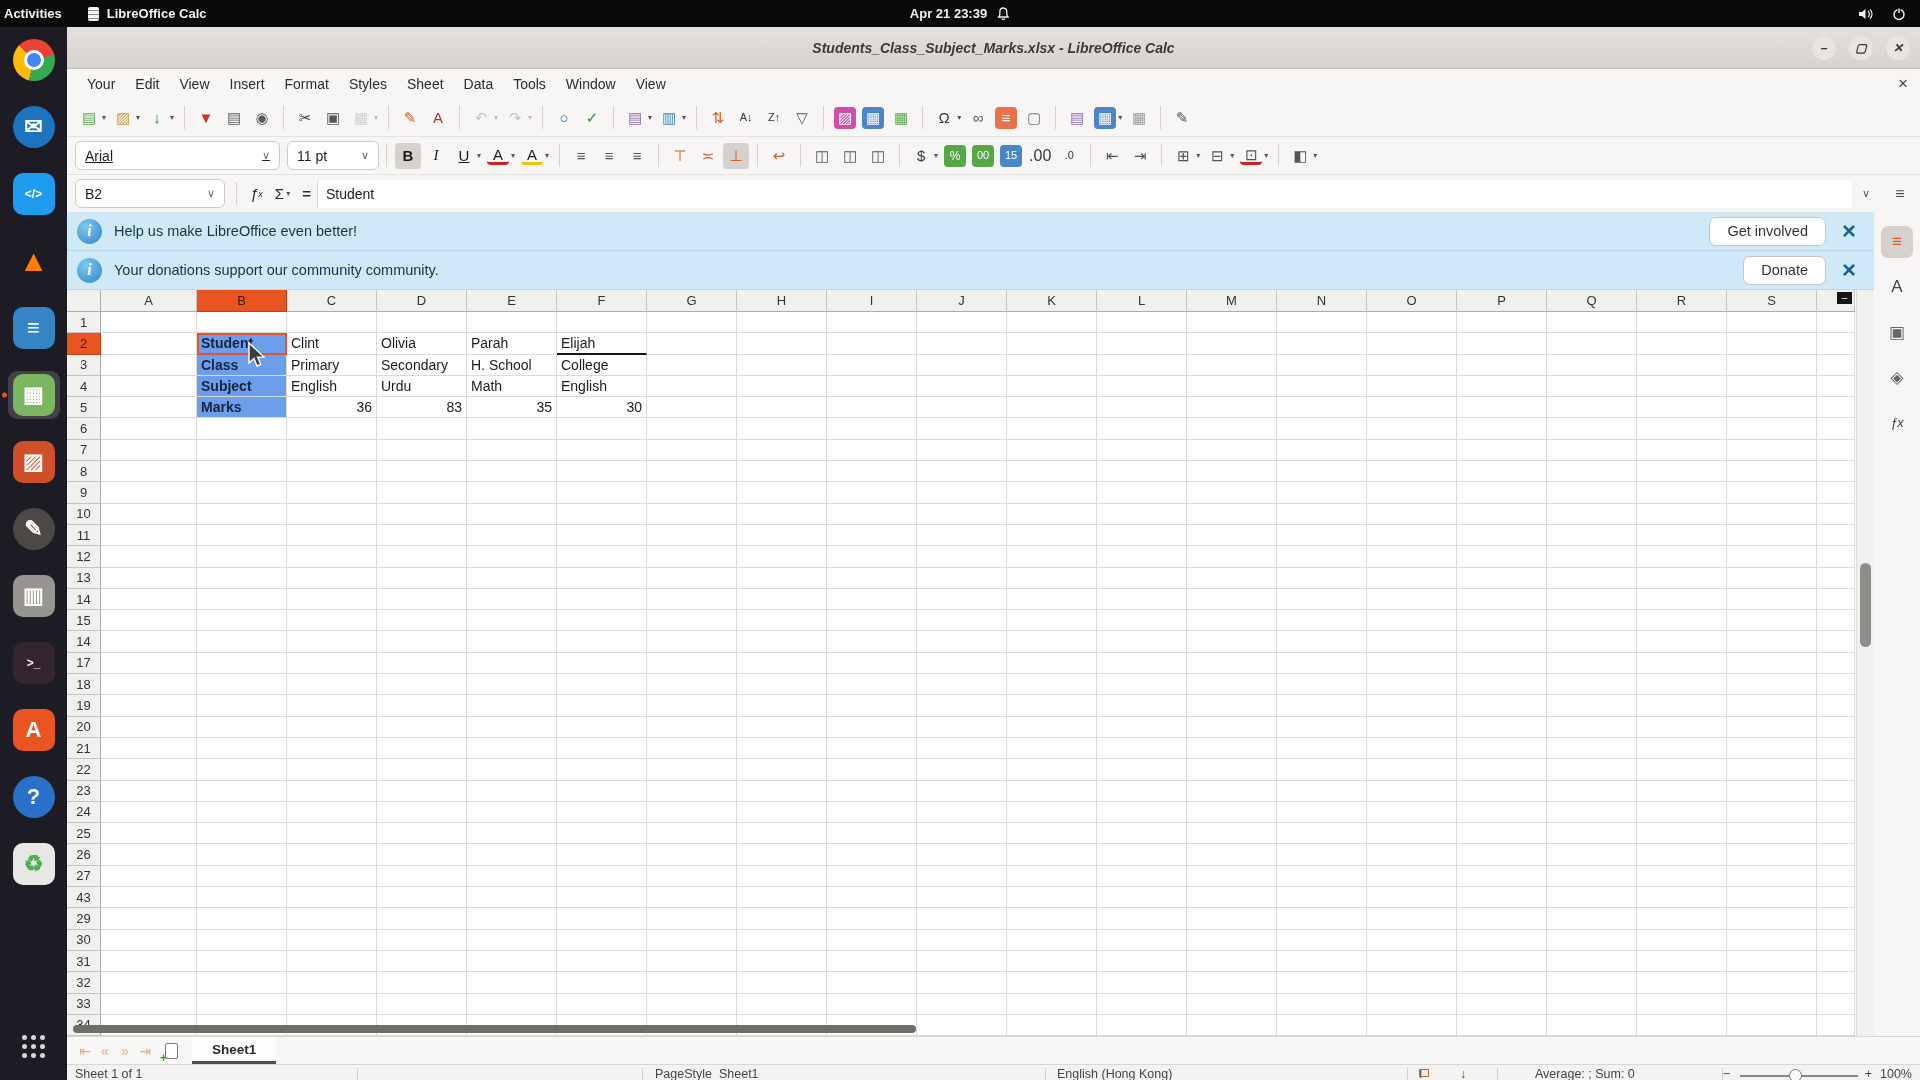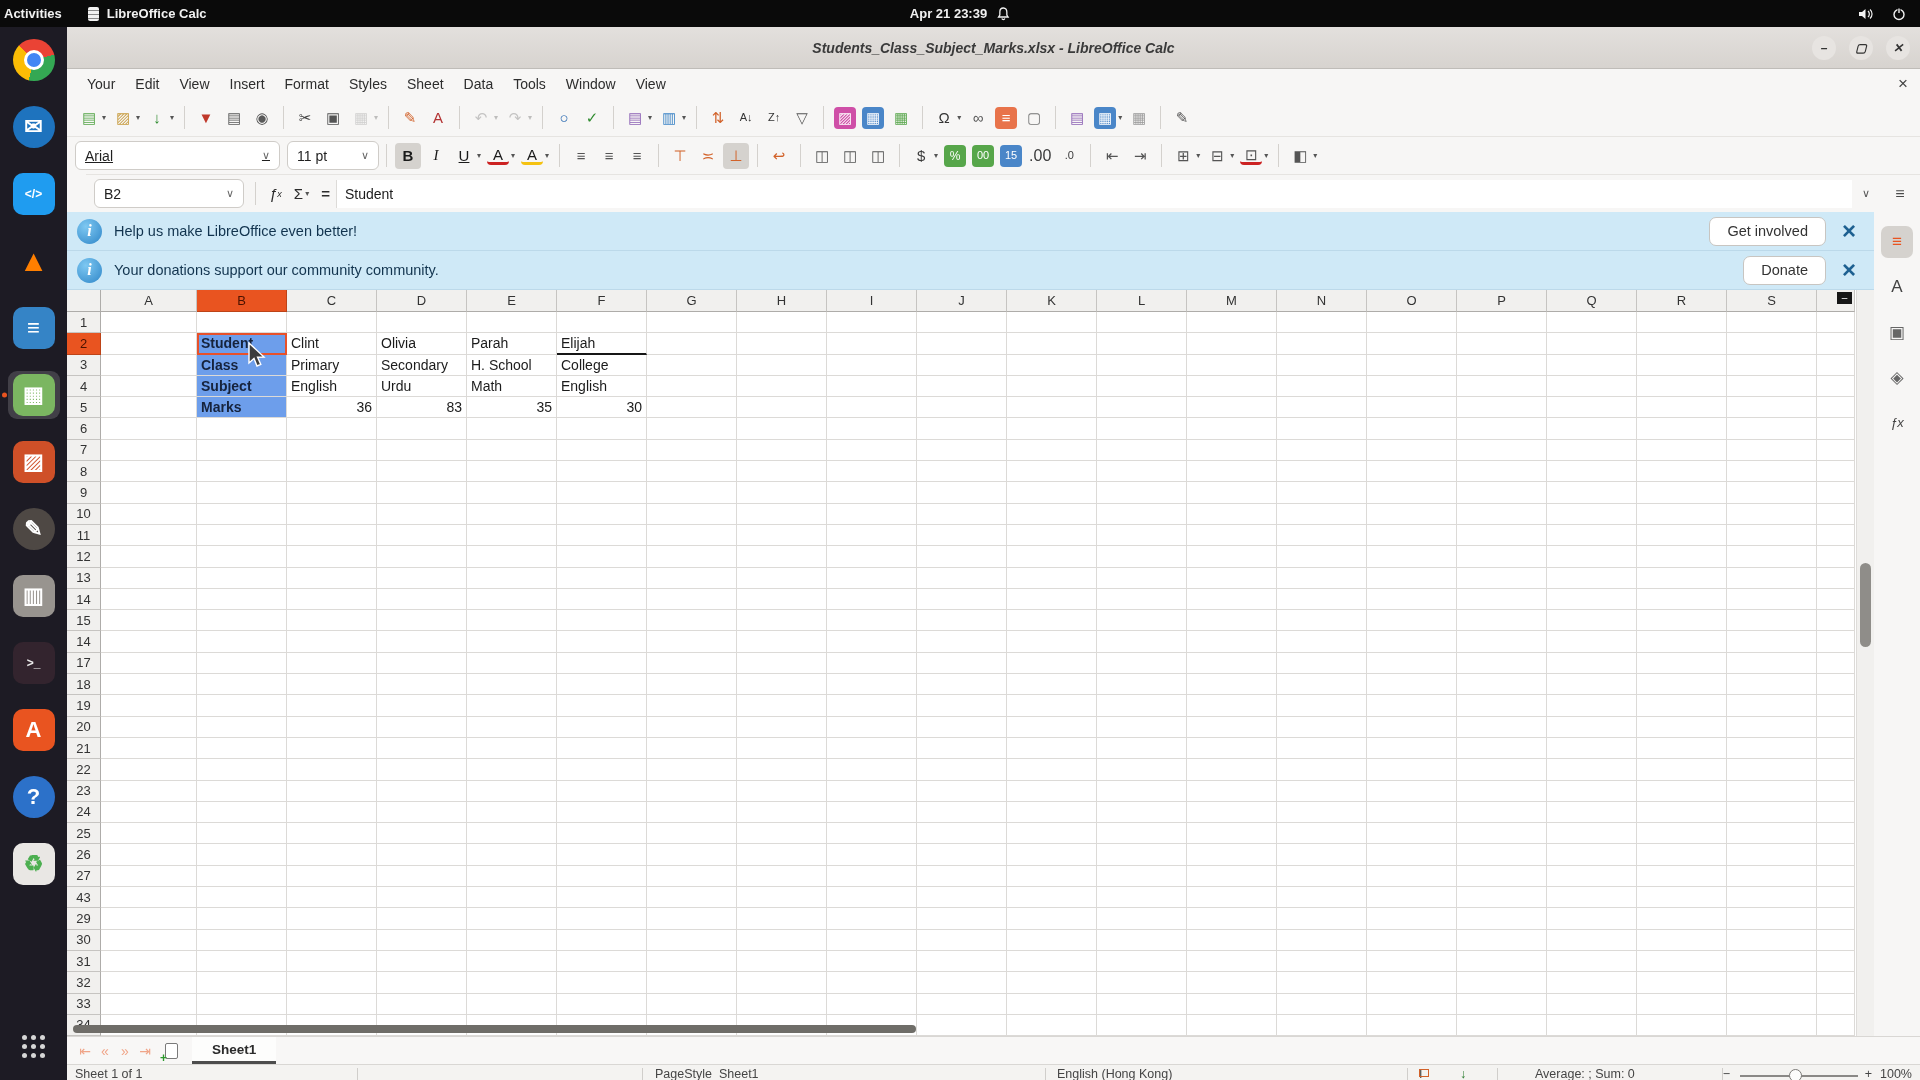--- a/index.html
+++ b/index.html
@@ -70,21 +70,21 @@
   .dd-arrow { font-size:8px; color:#555; margin-left:2px; }
   .tb-sep { width:1px; height:23px; background:#d4d1cd; margin:0 7px; flex:0 0 auto; }
 
   .combo { height:29px; background:#fff; border:1px solid #cfccc8; border-radius:6px;
     display:flex; align-items:center; padding:0 9px; font-size:14px; color:#1f1f1f; }
   .combo .chev { margin-left:auto; font-size:11px; color:#666; padding-left:8px; }
   #font-name-combo { width:205px; margin-right:7px;text-decoration:underline; }
   #font-size-combo { width:92px; }
 
   #formulabar { height:38px; display:flex; align-items:center; border-top:1px solid #e6e4e1;
-    padding-left:8px; flex:0 0 auto;margin-left:19px; }
+    padding-left:8px; flex:0 0 auto; }
   #name-box { width:150px; margin-right:4px; }
   .fb-ico { font-size:15px; color:#2c2c2c; padding:0 6px; display:flex; align-items:center; }
   #formula-input { flex:1; height:28px; border:none; background:#fff; font-size:14px;
     font-family:"Liberation Sans",sans-serif; color:#1b1b1b; padding:0 8px; outline:none;
     border-left:1px solid #dddbd8; }
   #fb-expand { font-size:11px; color:#555; padding:0 10px; }
   #sidebar-menu { width:40px; text-align:center; font-size:16px; color:#4a4a4a; }
 
   
   #mid { display:flex; height:824px; flex:0 0 auto; }

